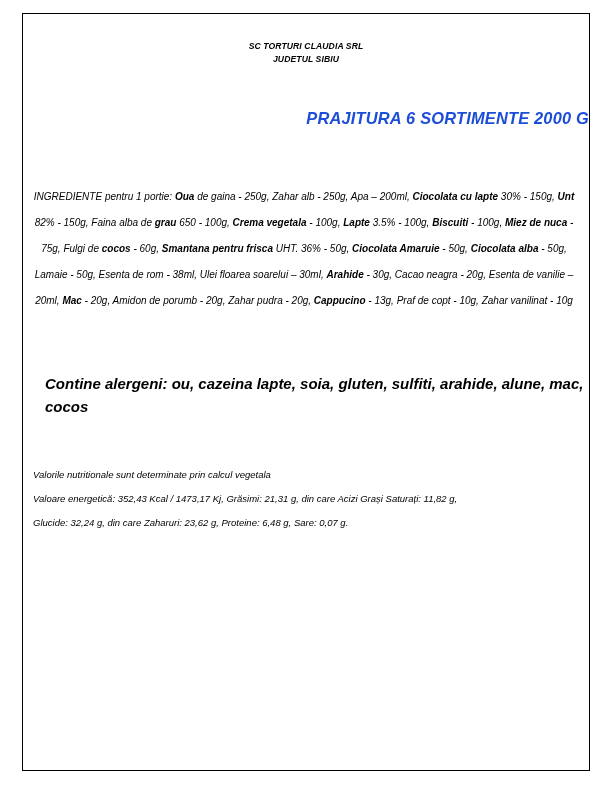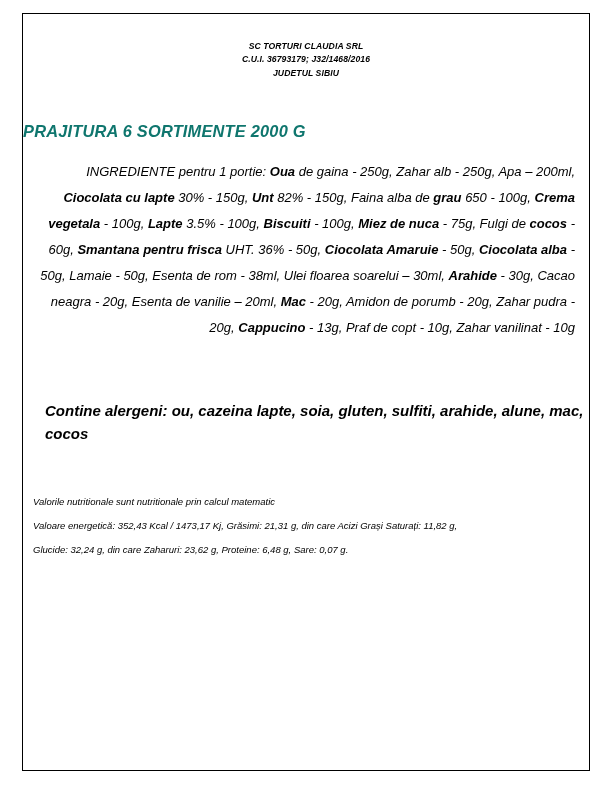--- a/index.html
+++ b/index.html
@@ -58,36 +58,36 @@
     margin-top: 29px;
     margin-left: 24px;
     font-style: italic;
     font-weight: bold;
     font-size: 9.3px;
     letter-spacing: 0.15px;
   }
 
   .product-title {
     margin-top: 42px;
-    text-align: left;
-    color: #0f766e;
+    text-align: right;
+    color: #1d4ed8;
     font-style: italic;
     font-weight: bold;
     font-size: 16.4px;
     letter-spacing: 0.2px;
   }
 
   .ingredients {
-    margin-top: 18px;
+    margin-top: 56px;
     margin-left: 10px;
     margin-right: 14px;
     font-style: italic;
-    font-size: 13px;
+    font-size: 10px;
     line-height: 26px;
-    text-align: right;
+    text-align: center;
   }
   .ingredients b {
     font-weight: bold;
   }
 
   .allergen-block {
     margin-top: 58px;
     margin-left: 22px;
     font-style: italic;
     font-size: 15px;
@@ -117,38 +117,37 @@
 </style>
 </head>
 <body>
 
 <div class="page">
   <div class="border-frame"></div>
   <div class="content">
 
     <div class="header-block">
       <div>SC TORTURI CLAUDIA SRL</div>
-      <div>C.U.I. 36793179; J32/1468/2016</div>
       <div>JUDETUL SIBIU</div>
     </div>
 
 
     <div class="product-title">PRAJITURA 6 SORTIMENTE 2000 G</div>
 
     <div class="ingredients">
       <span>INGREDIENTE pentru 1 portie:</span>
       <span id="ingredients-list"><b> Oua</b><span> de gaina - 250g, Zahar alb - 250g, Apa – 200ml, </span><b>Ciocolata cu lapte</b><span> 30% - 150g, </span><b>Unt</b><span> 82% - 150g, Faina alba de </span><b>grau</b><span> 650 - 100g,  </span><b>Crema vegetala</b><span> - 100g, </span><b>Lapte</b><span> 3.5% - 100g, </span><b>Biscuiti</b><span>  - 100g, </span><b>Miez de nuca</b><span> - 75g, Fulgi de </span><b>cocos</b><span> - 60g, </span><b>Smantana pentru frisca</b><span> UHT. 36% - 50g, </span><b>Ciocolata Amaruie</b><span>  - 50g, </span><b>Ciocolata alba</b><span>  - 50g, Lamaie - 50g, Esenta de rom  - 38ml, Ulei floarea soarelui – 30ml, </span><b>Arahide</b><span> - 30g, Cacao neagra - 20g, Esenta de vanilie – 20ml, </span><b>Mac</b><span> - 20g, Amidon de porumb - 20g, Zahar pudra - 20g, </span><b>Cappucino</b><span> - 13g, Praf de copt - 10g, Zahar vanilinat - 10g</span></span>
     </div>
 
     <div class="allergen-block">
       <div class="line1">Contine alergeni: ou, cazeina lapte, soia, gluten, sulfiti, arahide, alune, mac, cocos</div>
     </div>
 
     <div class="nutrition-block">
-      <div class="nv-line">Valorile nutritionale sunt nutritionale prin calcul matematic</div>
+      <div class="nv-line">Valorile nutritionale sunt determinate prin calcul vegetala</div>
       <div class="nutri-values">
         <div class="nv-line">Valoare energetică: 352,43 Kcal / 1473,17 Kj, Grăsimi: 21,31 g, din care Acizi Grași Saturați: 11,82 g,</div>
         <div class="nv-line">Glucide: 32,24 g, din care Zaharuri: 23,62 g, Proteine: 6,48 g, Sare: 0,07 g.</div>
       </div>
     </div>
 
   </div>
 </div>
 
 </body></html>

